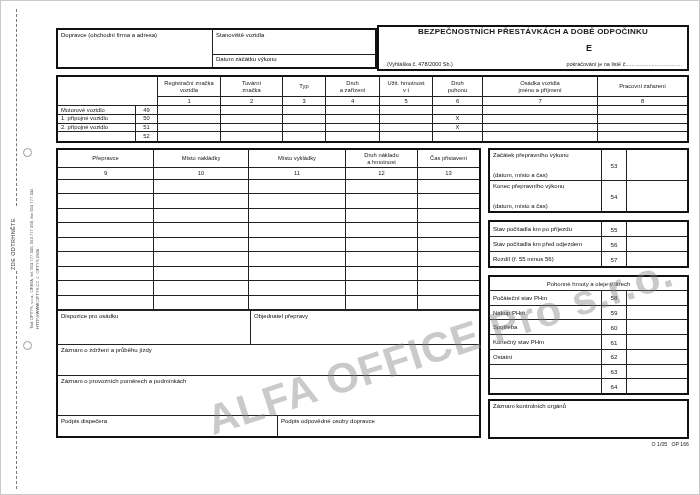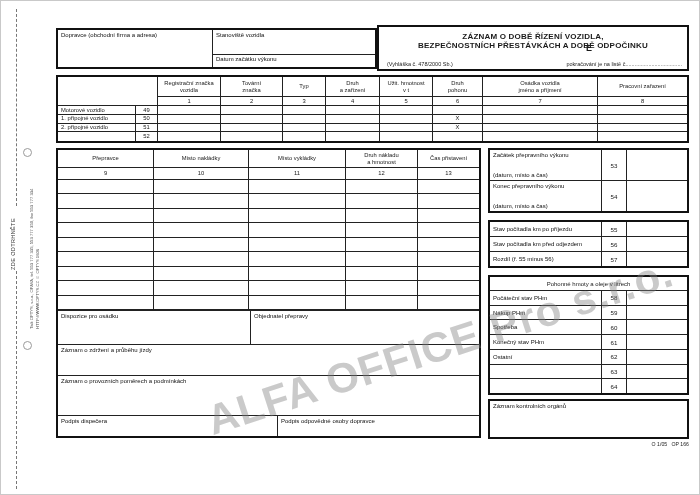--- a/index.html
+++ b/index.html
@@ -121,21 +121,20 @@
 
   <div class="bx hdr-left">
     <div class="hdr-carrier lab">Dopravce (obchodní firma a adresa)</div>
     <div class="hdr-rightcol">
       <div class="hdr-station lab">Stanoviště vozidla</div>
       <div class="hdr-date lab">Datum začátku výkonu</div>
     </div>
   </div>
 
   <div class="bx hdr-title">
-    <div class="title-l1">ZÁZNAM O DOBĚ ŘÍZENÍ VOZIDLA,</div>
     <div class="title-l2">BEZPEČNOSTNÍCH PŘESTÁVKÁCH A DOBĚ ODPOČINKU</div>
     <div class="title-e">E</div>
     <div class="title-bottom">
       <span>(Vyhláška č. 478/2000 Sb.)</span>
       <span>pokračování je na listě č.....................................</span>
     </div>
   </div>
 
   <div class="bx vtable">
     <div class="vt-corner"></div>

